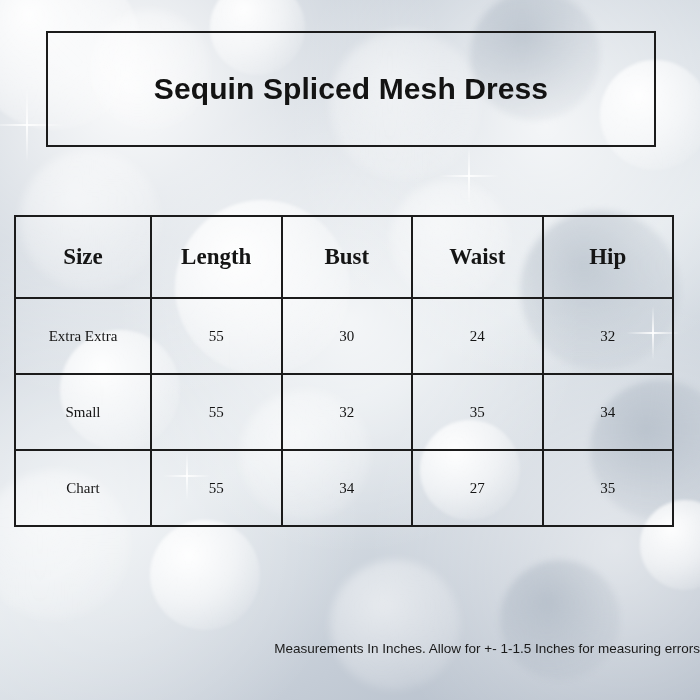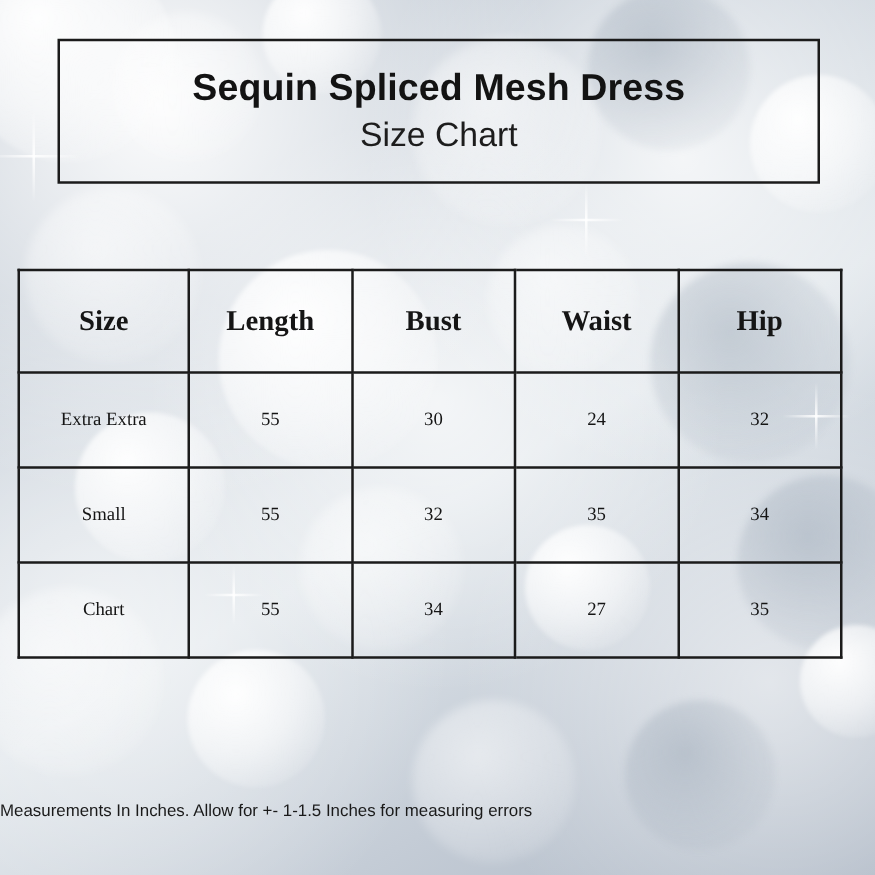--- a/index.html
+++ b/index.html
@@ -124,21 +124,21 @@
   }
   #size-table col.c-size { width: 136px; }
   #size-table col.c-rest { width: 130.5px; }
 
   
   #footnote {
     position: absolute;
     left: 0;
     right: 0;
     top: 641px;
-    text-align: left;
+    text-align: right;
     font-size: 13.5px;
     color: #1a1a1a;
   }
 </style>
 </head>
 <body>
 
 <div id="page">
 
   <div id="bokeh">
@@ -162,21 +162,20 @@
     <div class="blob dark" style="left:500px; top:560px; width:120px; height:120px;"></div>
     <div class="blob" style="left:640px; top:500px; width:90px; height:90px;"></div>
     <div class="sparkle" style="left:26px; top:88px; height:74px;"></div>
     <div class="sparkle" style="left:468px; top:146px; height:60px;"></div>
     <div class="sparkle" style="left:652px; top:306px; height:54px;"></div>
     <div class="sparkle" style="left:186px; top:452px; height:48px;"></div>
   </div>
 
   <div id="title-box">
     <div id="title-main">Sequin Spliced Mesh Dress</div>
-    <div id="title-sub">Size Chart</div>
   </div>
 
   <table id="size-table">
     <colgroup>
       <col class="c-size">
       <col class="c-rest">
       <col class="c-rest">
       <col class="c-rest">
       <col class="c-rest">
     </colgroup>

